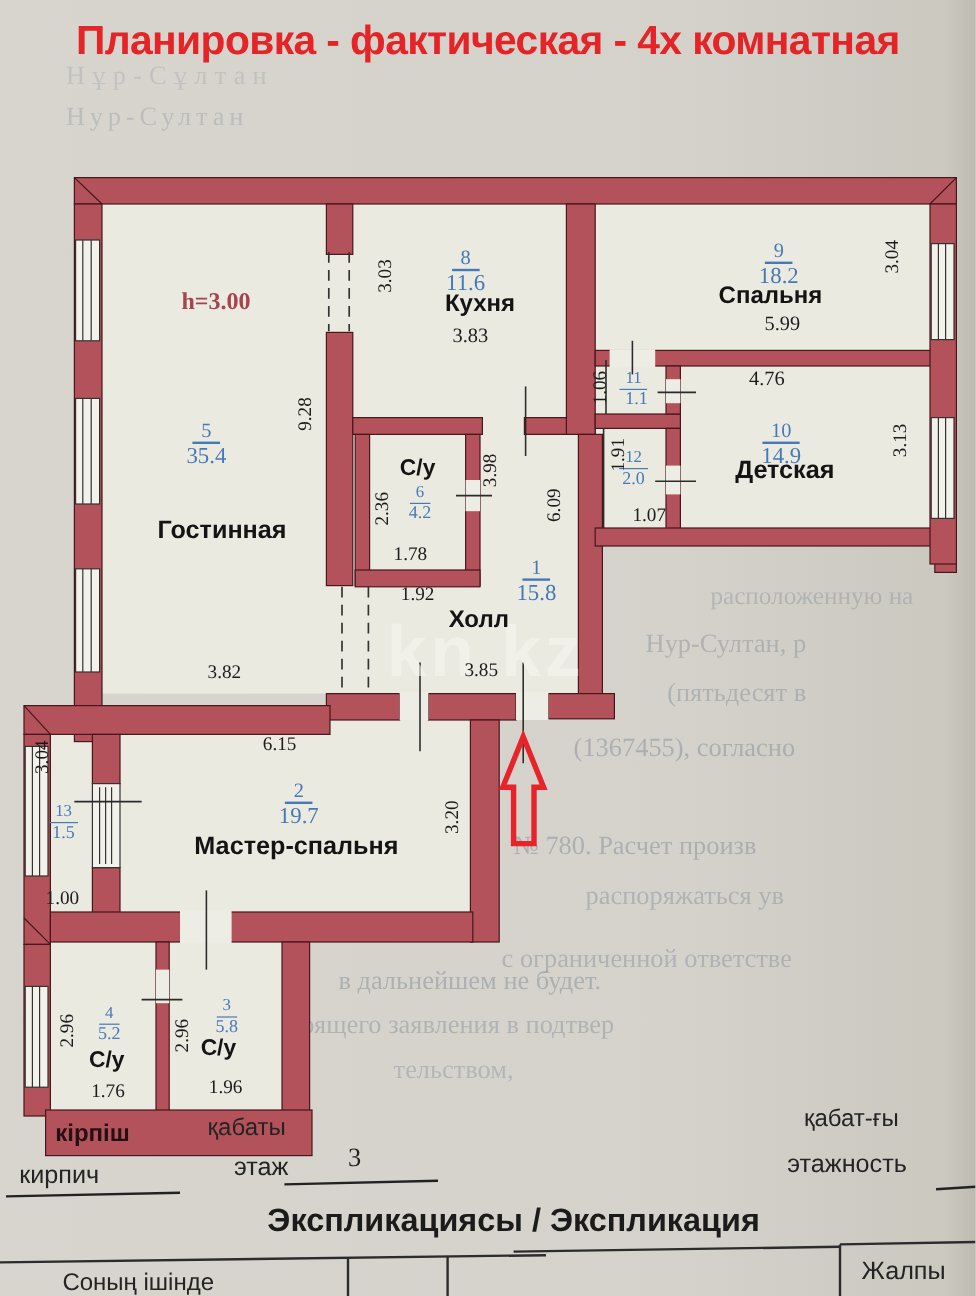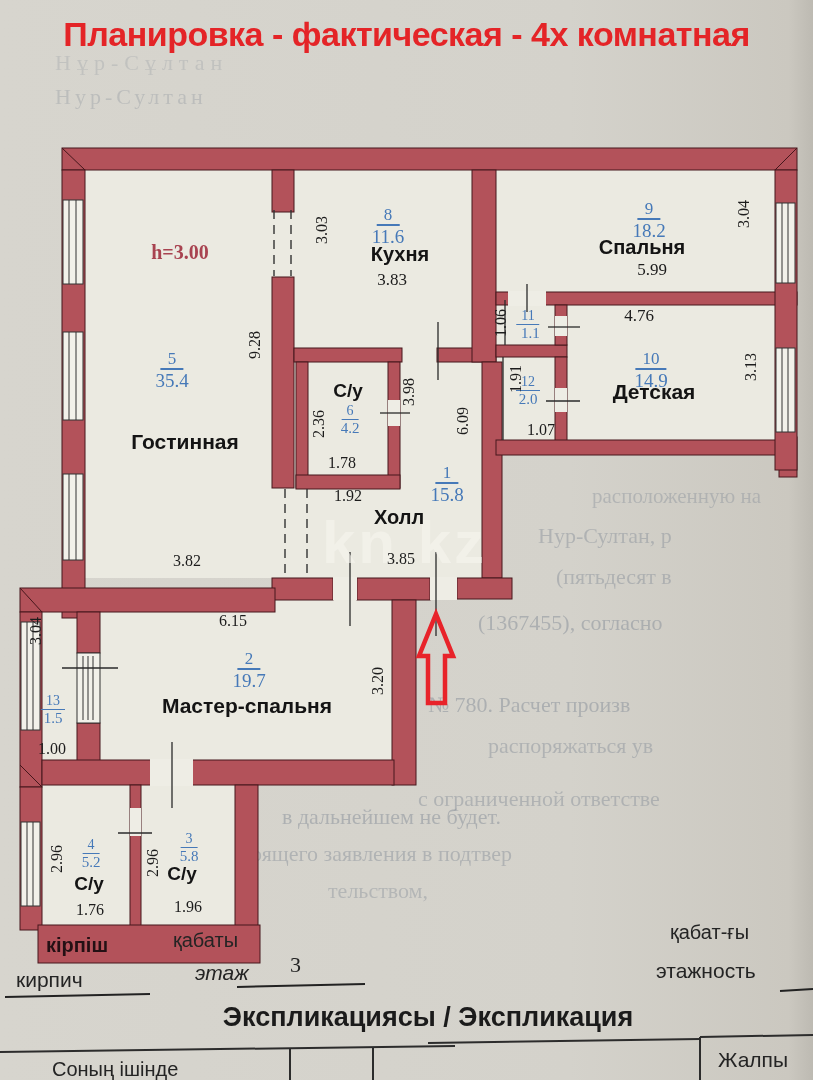--- a/index.html
+++ b/index.html
@@ -213,21 +213,21 @@
     <span class="area">4.2</span>
   </div>
   <div class="txt tag" style="left:447px;top:464px;">
     <span class="num">1</span>
     <span class="area">15.8</span>
   </div>
   <div class="txt tag" style="left:249px;top:650px;">
     <span class="num">2</span>
     <span class="area">19.7</span>
   </div>
-  <div class="txt tag small" style="left:53px;top:668px;margin-top:24px;">
+  <div class="txt tag small" style="left:53px;top:668px;">
     <span class="num">13</span>
     <span class="area">1.5</span>
   </div>
   <div class="txt tag small" style="left:91px;top:836px;">
     <span class="num">4</span>
     <span class="area">5.2</span>
   </div>
   <div class="txt tag small" style="left:189px;top:830px;">
     <span class="num">3</span>
     <span class="area">5.8</span>
@@ -268,21 +268,21 @@
   <div class="txt vdim" style="left:501px;top:323px;">1.06</div>
   <div class="txt vdim" style="left:516px;top:379px;">1.91</div>
   <div class="txt vdim" style="left:36px;top:631px;">3.04</div>
   <div class="txt vdim" style="left:378px;top:681px;">3.20</div>
   <div class="txt vdim" style="left:57px;top:859px;">2.96</div>
   <div class="txt vdim" style="left:153px;top:863px;">2.96</div>
 
   <div class="txt foot" style="left:46px;top:934px;font-weight:700;color:#241014;">кірпіш</div>
   <div class="txt foot" style="left:16px;top:968px;font-size:21px;">кирпич</div>
   <div class="txt foot" style="left:173px;top:929px;">қабаты</div>
-  <div class="txt foot" style="left:195px;top:961px;font-size:21px;font-style:italic;">этаж</div>
+  <div class="txt foot" style="left:195px;top:961px;font-size:21px;">этаж</div>
   <div class="txt foot" style="left:290px;top:952px;font-size:22px;font-family:'Liberation Serif',serif;">3</div>
   <div class="txt foot" style="left:670px;top:921px;">қабат-ғы</div>
   <div class="txt foot" style="left:656px;top:959px;font-size:21px;">этажность</div>
 
   <div class="txt expl" style="left:428px;top:1002px;">Экспликациясы / Экспликация</div>
   <div class="txt foot" style="left:52px;top:1058px;">Соның ішінде</div>
   <div class="txt foot" style="left:718px;top:1048px;font-size:21px;">Жалпы</div>
 
 </div>
 

